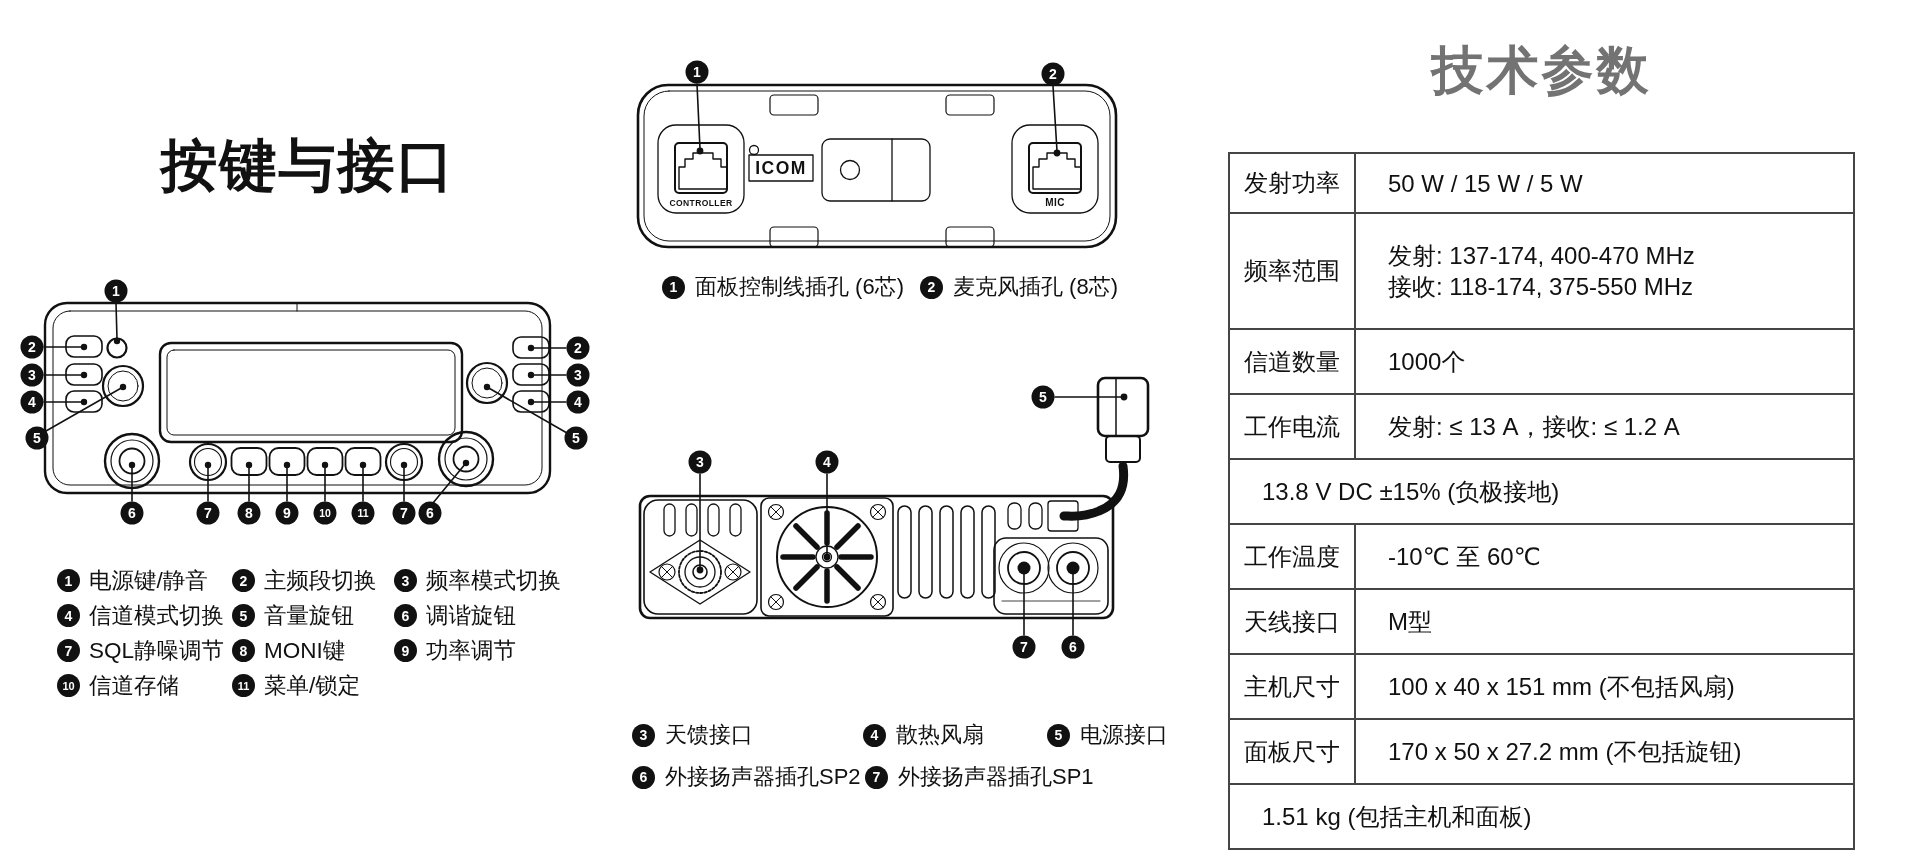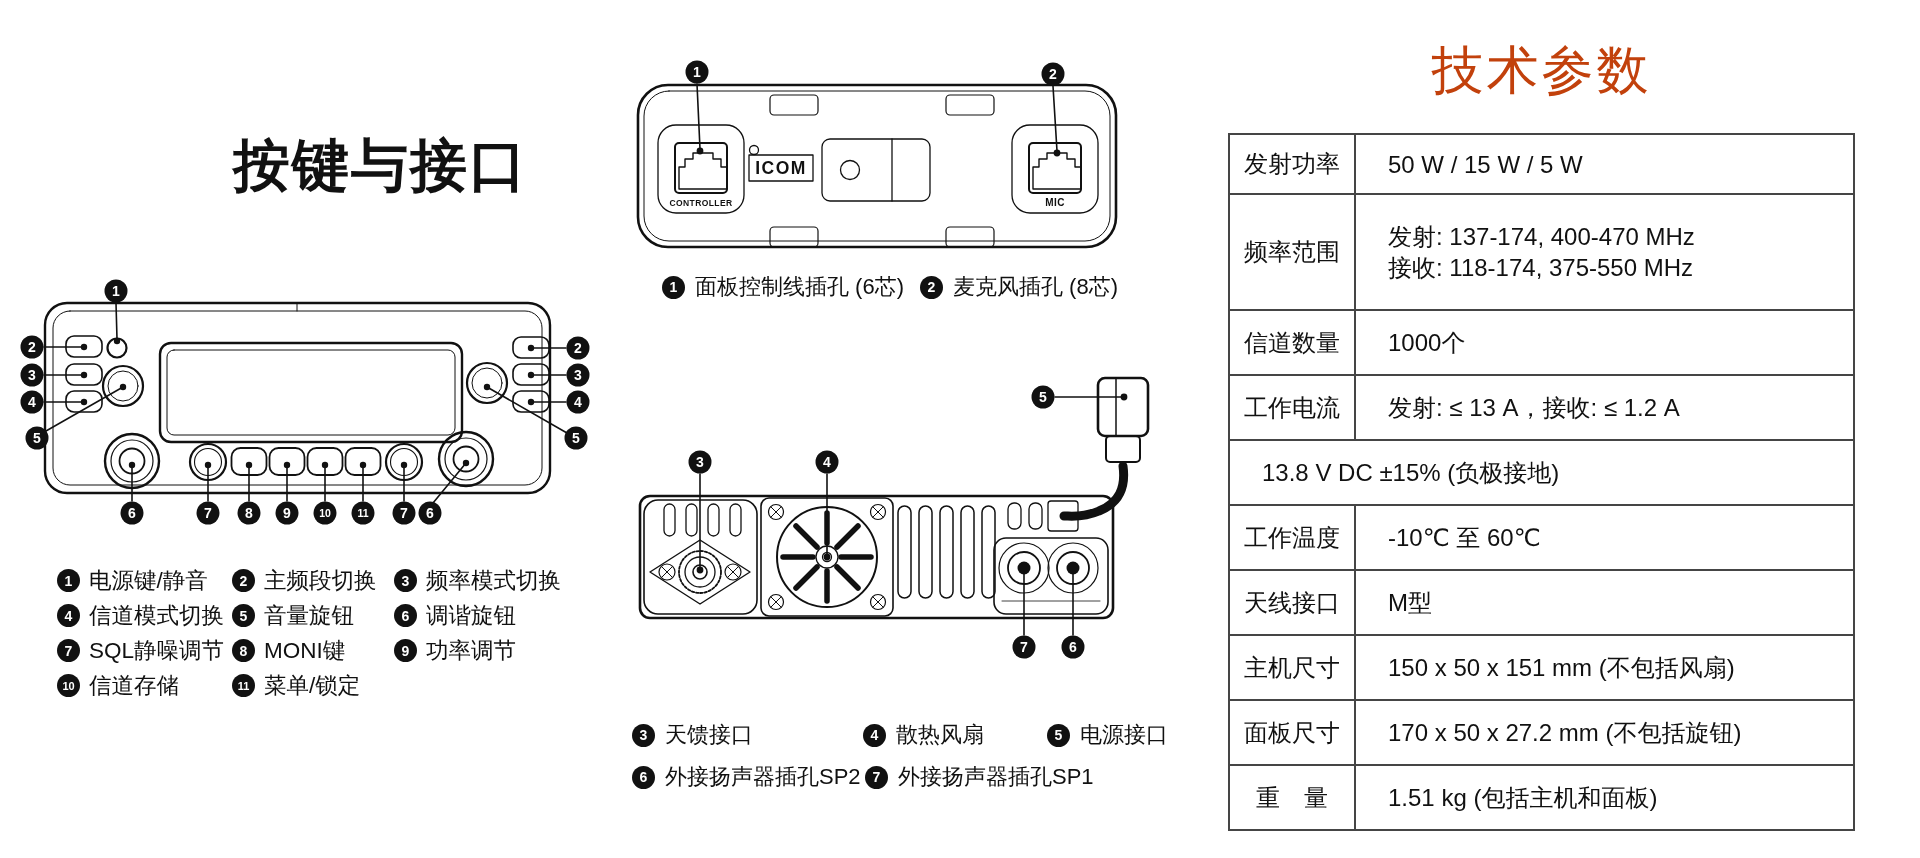--- a/index.html
+++ b/index.html
@@ -2,21 +2,21 @@
 <html><head>
 <meta charset="utf-8">
 <style>
   html,body{margin:0;padding:0;background:#e8e8e8;}
   .screen{position:relative;width:1920px;height:858px;background:#ffffff;overflow:hidden;
           font-family:"Liberation Sans","DejaVu Sans",sans-serif;color:#111;}
   .abs{position:absolute;}
 
   
   .big-title{font-size:57px;font-weight:bold;text-align:center;letter-spacing:2px;color:#111;}
-  .spec-title{font-size:52px;font-weight:normal;text-align:center;letter-spacing:3px;color:#c2410c;}
+  .spec-title{font-size:52px;font-weight:bold;text-align:center;letter-spacing:3px;color:#737373;}
 
   
   .dg *{stroke:#111;fill:none;stroke-linejoin:round;stroke-linecap:round;}
   .dg .dot{fill:#111;stroke:none;}
   .dg .fl{fill:#111;stroke:none;}
   .dg .badge circle{fill:#111;stroke:none;}
   .dg .badge text{fill:#fff;stroke:none;font-weight:bold;font-size:14px;text-anchor:middle;
                   font-family:"Liberation Sans","DejaVu Sans",sans-serif;}
   .dg .badge text.sm{font-size:10.5px;}
   .dg text.jl{fill:#111;stroke:none;font-weight:bold;text-anchor:middle;
@@ -35,37 +35,37 @@
   
   .legend-grid{display:grid;grid-template-columns:175px 162px 1fr;grid-auto-rows:35px;
                align-items:center;font-size:22.5px;width:480px;}
   .legend-item{display:flex;align-items:center;gap:9px;white-space:nowrap;}
 
   
   .cap-row{display:flex;gap:16px;align-items:center;font-size:22px;}
   .cap-item{display:flex;align-items:center;gap:10px;white-space:nowrap;font-size:22px;}
 
   
-  .spec-table{width:627px;border:2px solid #454545;box-sizing:border-box;background:#fff;}
+  .spec-table{width:627px;border:2px solid #454545;box-sizing:border-box;background:#fff;margin-top:19px;}
   .spec-row{display:flex;box-sizing:border-box;}
   .spec-row + .spec-row{border-top:2px solid #454545;}
   .spec-row{height:65px;}
   .spec-row.h-first{height:58px;}
   .spec-row.h-freq{height:116px;}
   .spec-label{width:126px;flex:none;border-right:2px solid #454545;display:flex;align-items:center;
               justify-content:center;font-size:24px;box-sizing:border-box;text-align:center;}
   .spec-value{flex:1;display:flex;flex-direction:column;justify-content:center;
               padding-left:32px;font-size:24px;line-height:31px;box-sizing:border-box;}
 </style>
 </head>
 <body>
 
 <div class="screen">
 
-  <div class="abs big-title" style="left:88px;top:128px;width:440px;text-align:right;">按键与接口</div>
+  <div class="abs big-title" style="left:88px;top:128px;width:440px;">按键与接口</div>
 
   <svg class="abs dg" style="left:20px;top:235px;" width="575" height="300" viewBox="0 0 575 300">
 
     <g>
       <rect x="25" y="68" width="505" height="190" rx="22" class="w24"></rect>
       <rect x="33" y="76" width="489" height="174" rx="17" class="w1"></rect>
       <line x1="277" y1="68" x2="277" y2="76" class="w1"></line>
     </g>
 
     <g>
@@ -509,30 +509,29 @@
     </div>
     <div class="spec-row">
       <div class="spec-label">天线接口</div>
       <div class="spec-value">
           <span>M型</span>
         </div>
     </div>
     <div class="spec-row">
       <div class="spec-label">主机尺寸</div>
       <div class="spec-value">
-          <span>150 x 50 x 151 mm (不包括风扇)</span>
+          <span>100 x 40 x 151 mm (不包括风扇)</span>
         </div>
     </div>
     <div class="spec-row">
       <div class="spec-label">面板尺寸</div>
       <div class="spec-value">
           <span>170 x 50 x 27.2 mm (不包括旋钮)</span>
         </div>
     </div>
     <div class="spec-row">
-      <div class="spec-label">重　量</div>
       <div class="spec-value">
           <span>1.51 kg (包括主机和面板)</span>
         </div>
     </div>
   </div>
 
 </div>
 
 </body></html>

